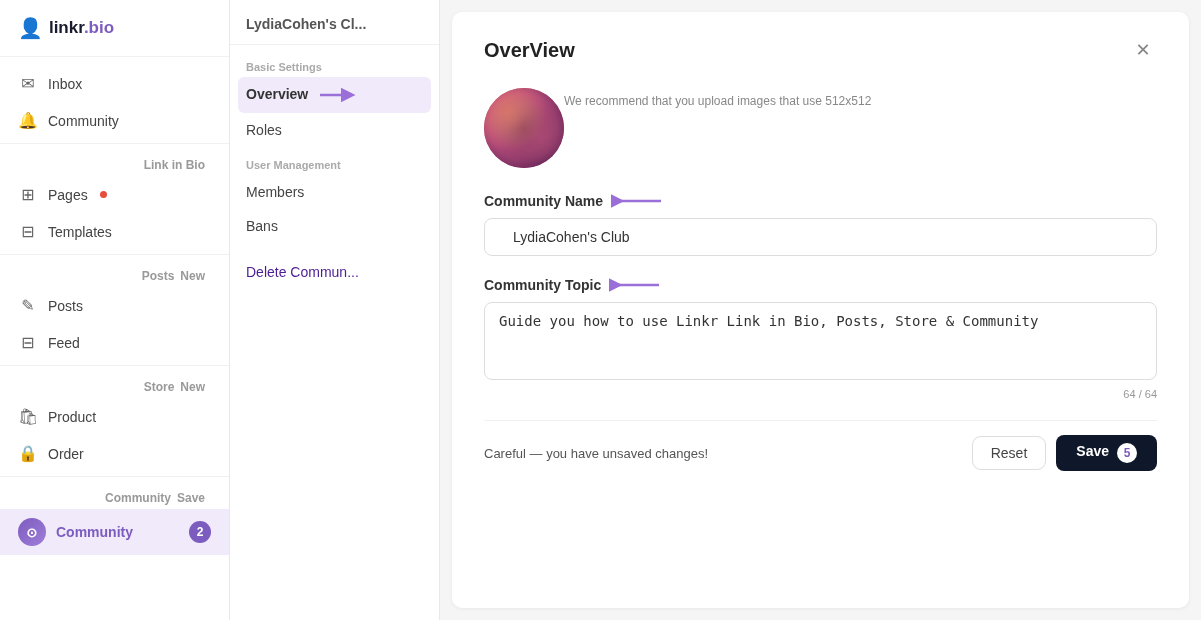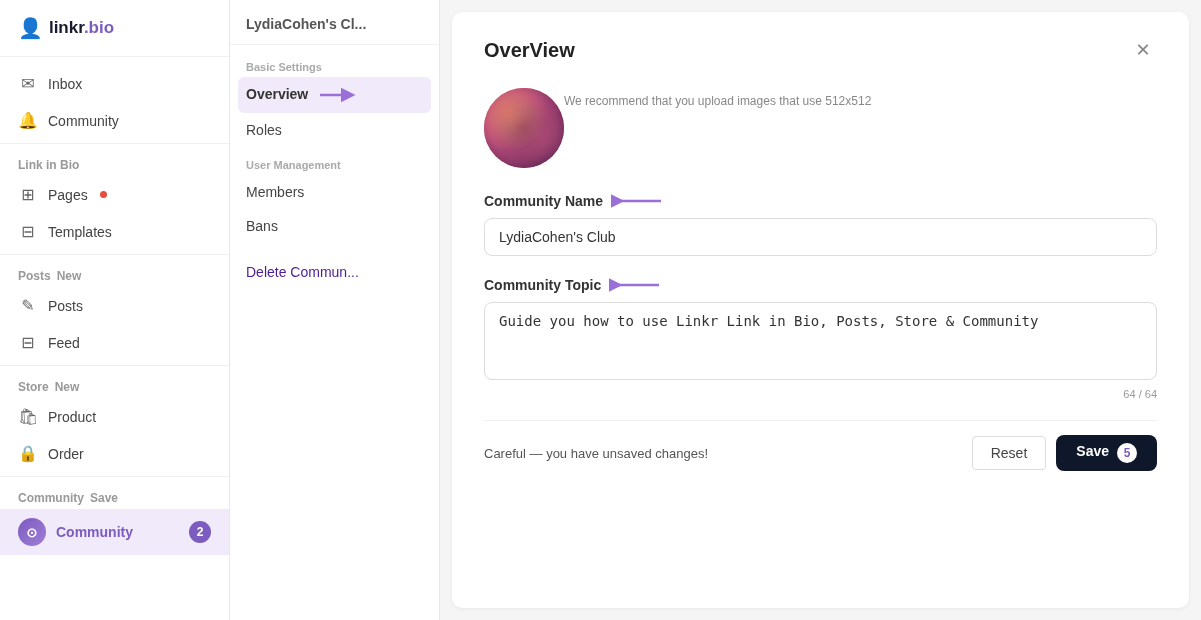--- a/index.html
+++ b/index.html
@@ -38,27 +38,28 @@
       font-size: 14px;
       font-weight: 500;
       border-radius: 0;
       transition: background 0.15s;
       position: relative;
     }
     .nav-item .nav-icon { font-size: 16px; color: #666; width: 20px; text-align: center; }
     .nav-item .dot { width: 7px; height: 7px; background: #e74c3c; border-radius: 50%; margin-left: 2px; }
 
     .nav-section-label {
-      padding: 10px 18px 4px;
+      padding: 10px 24px 4px;
       font-size: 12px;
       color: #999;
       font-weight: 600;
       display: flex;
       align-items: center;
       gap: 6px;
+      justify-content: flex-end;
     }
     .divider { height: 1px; background: #f0f0f0; margin: 4px 0; }
 
     .community-item {
       display: flex;
       align-items: center;
       gap: 10px;
       padding: 9px 18px;
       cursor: pointer;
       color: #7c5cbf;
@@ -224,21 +225,21 @@
       font-size: 14px;
       font-weight: 600;
       color: #333;
       margin-bottom: 8px;
       display: flex;
       align-items: center;
       gap: 8px;
     }
     .form-input {
       width: 100%;
-      padding: 10px 14px;
+      padding: 10px 28px;
       border: 1px solid #ddd;
       border-radius: 8px;
       font-size: 14px;
       color: #333;
       outline: none;
     }
     .form-textarea {
       width: 100%;
       padding: 10px 14px;
       border: 1px solid #ddd;
@@ -267,21 +268,21 @@
     .unsaved-msg {
       font-size: 13px;
       color: #555;
       font-weight: 500;
     }
     .footer-actions { display: flex; gap: 10px; align-items: center; }
     .btn-reset {
       padding: 8px 18px;
       border: 1px solid #ddd;
       background: #fff;
-      border-radius: 4px;
+      border-radius: 9px;
       font-size: 14px;
       font-weight: 500;
       cursor: pointer;
       color: #444;
     }
     .btn-save {
       padding: 8px 20px;
       background: #0f172a;
       color: #fff;
       border: none;

